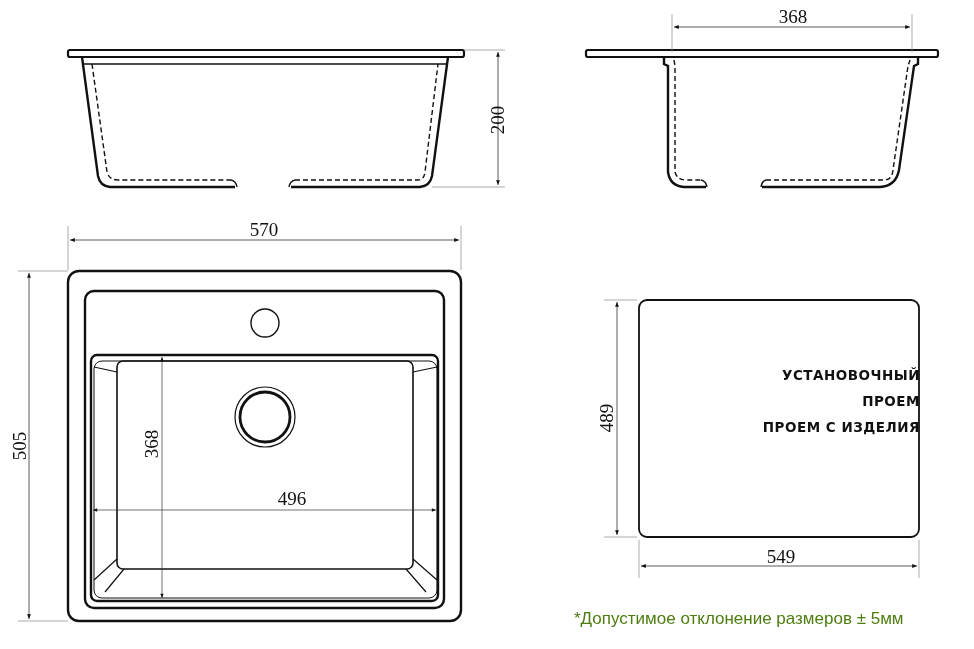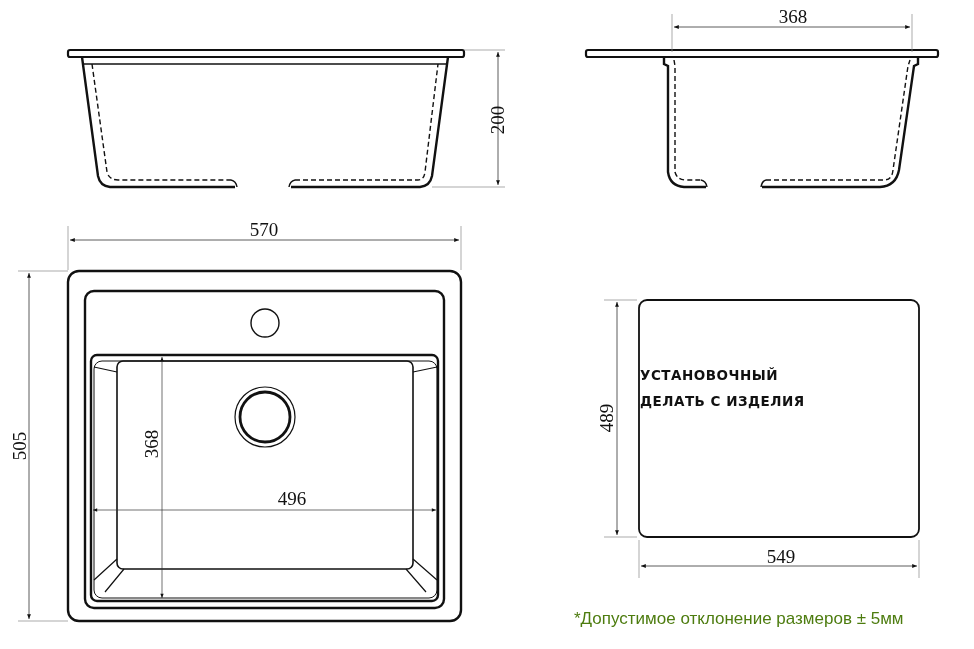--- a/index.html
+++ b/index.html
@@ -1,19 +1,19 @@
 <!DOCTYPE html>
 <html><head>
 <meta charset="utf-8">
 <style>
   html,body{margin:0;padding:0;background:#fff;}
   body{width:974px;height:649px;position:relative;overflow:hidden;font-family:"Liberation Serif",serif;}
   svg{position:absolute;left:0;top:0;}
   .dim{font-family:"Liberation Serif","DejaVu Serif",serif;font-size:19px;fill:#111;}
-  .note{position:absolute;left:640px;top:362px;width:280px;text-align:left;font-family:"DejaVu Sans",sans-serif;font-weight:bold;font-size:13.5px;letter-spacing:0.5px;line-height:26px;color:#111;}
+  .note{position:absolute;left:640px;top:362px;width:280px;text-align:right;font-family:"DejaVu Sans",sans-serif;font-weight:bold;font-size:13.5px;letter-spacing:0.5px;line-height:26px;color:#111;}
   .note div{white-space:nowrap;}
   .footer{position:absolute;left:574px;top:609px;font-family:"Liberation Sans",sans-serif;font-size:17px;color:#4d7c0f;white-space:nowrap;}
 </style>
 </head>
 <body>
 
 <svg width="974" height="649" viewBox="0 0 974 649">
   <defs>
     <marker id="arr" viewBox="0 0 10 10" refX="10" refY="5" markerWidth="9" markerHeight="6" orient="auto-start-reverse">
       <path d="M0,1 L10,5 L0,9 z" fill="#111"></path>
@@ -80,16 +80,17 @@
     <line x1="639" y1="540" x2="639" y2="578" stroke="#888" stroke-width="0.7"></line>
     <line x1="919" y1="540" x2="919" y2="578" stroke="#888" stroke-width="0.7"></line>
     <line x1="641" y1="566" x2="917" y2="566" stroke="#333" stroke-width="0.8" marker-start="url(#arr)" marker-end="url(#arr)"></line>
   </g>
   <text class="dim" x="607" y="418" text-anchor="middle" transform="rotate(-90 607 418)" dy="6">489</text>
   <text class="dim" x="781" y="563" text-anchor="middle">549</text>
 </svg>
 
 <div class="note">
   <div>УСТАНОВОЧНЫЙ</div>
-  <div>ДЕЛАТЬ С ИЗДЕЛИЯ</div>
+  <div>ПРОЕМ</div>
+  <div>ПРОЕМ С ИЗДЕЛИЯ</div>
 </div>
 
 <div class="footer">*Допустимое отклонение размеров  ± 5мм</div>
 
 </body></html>

